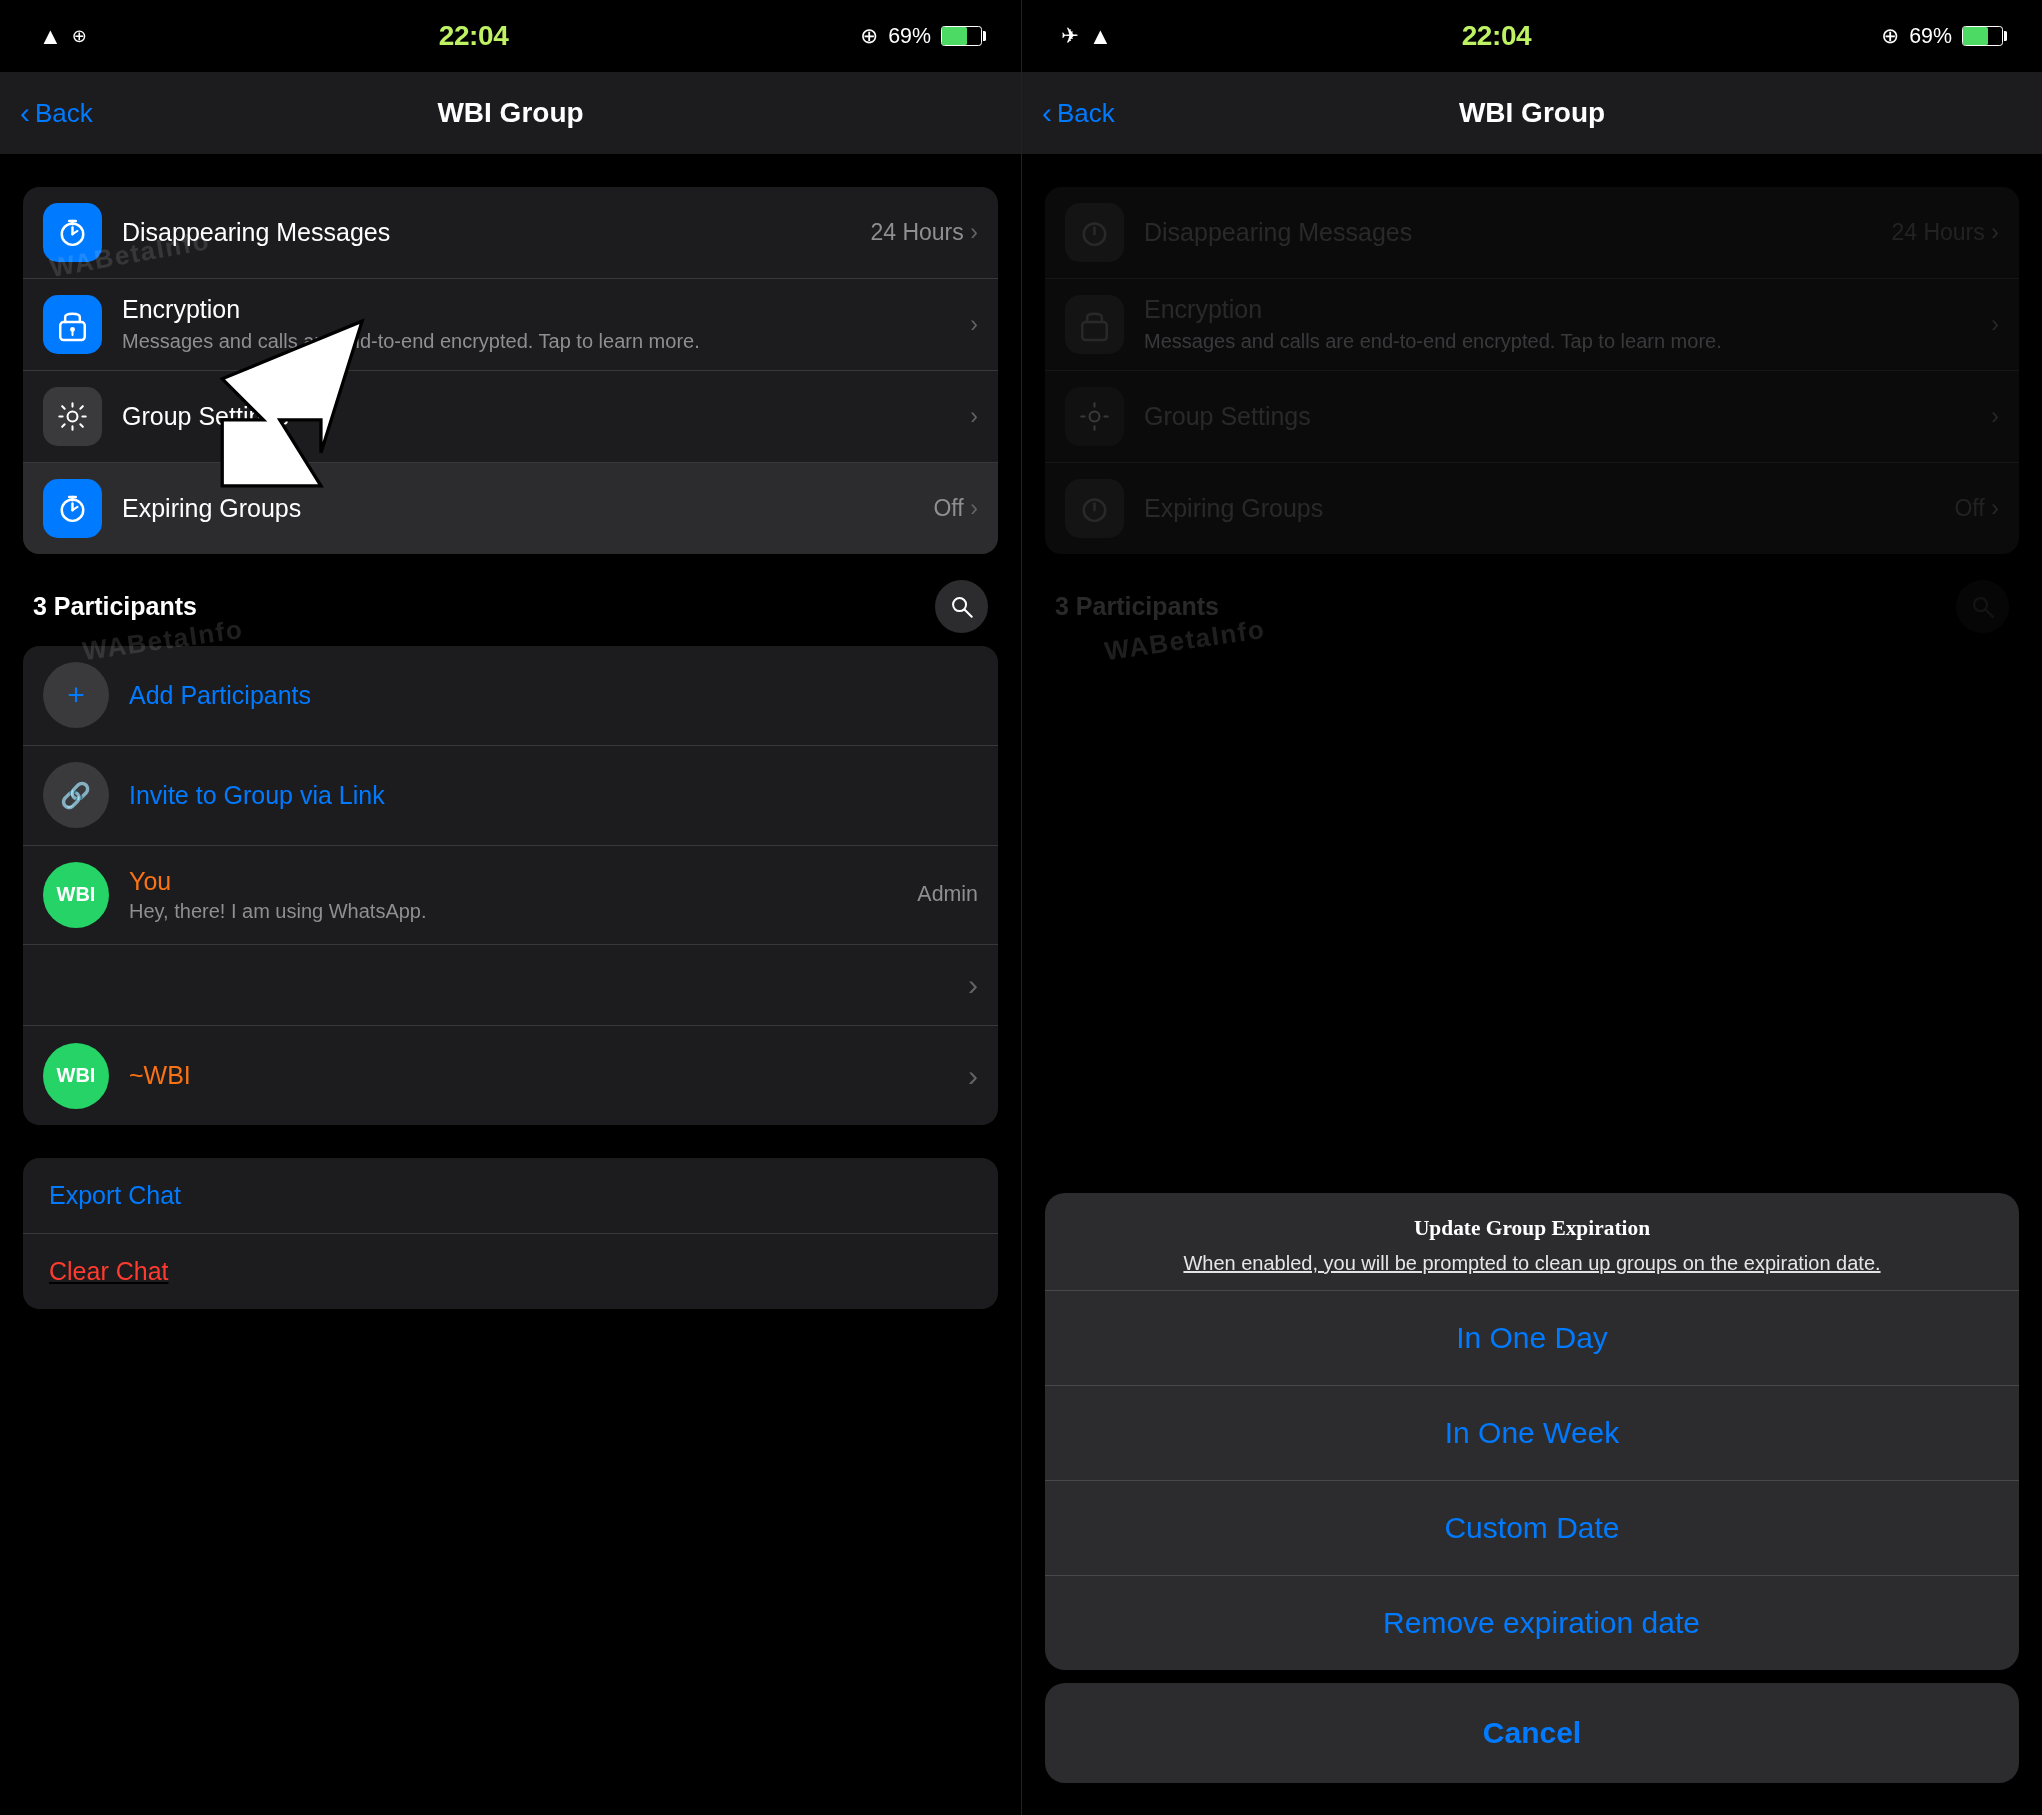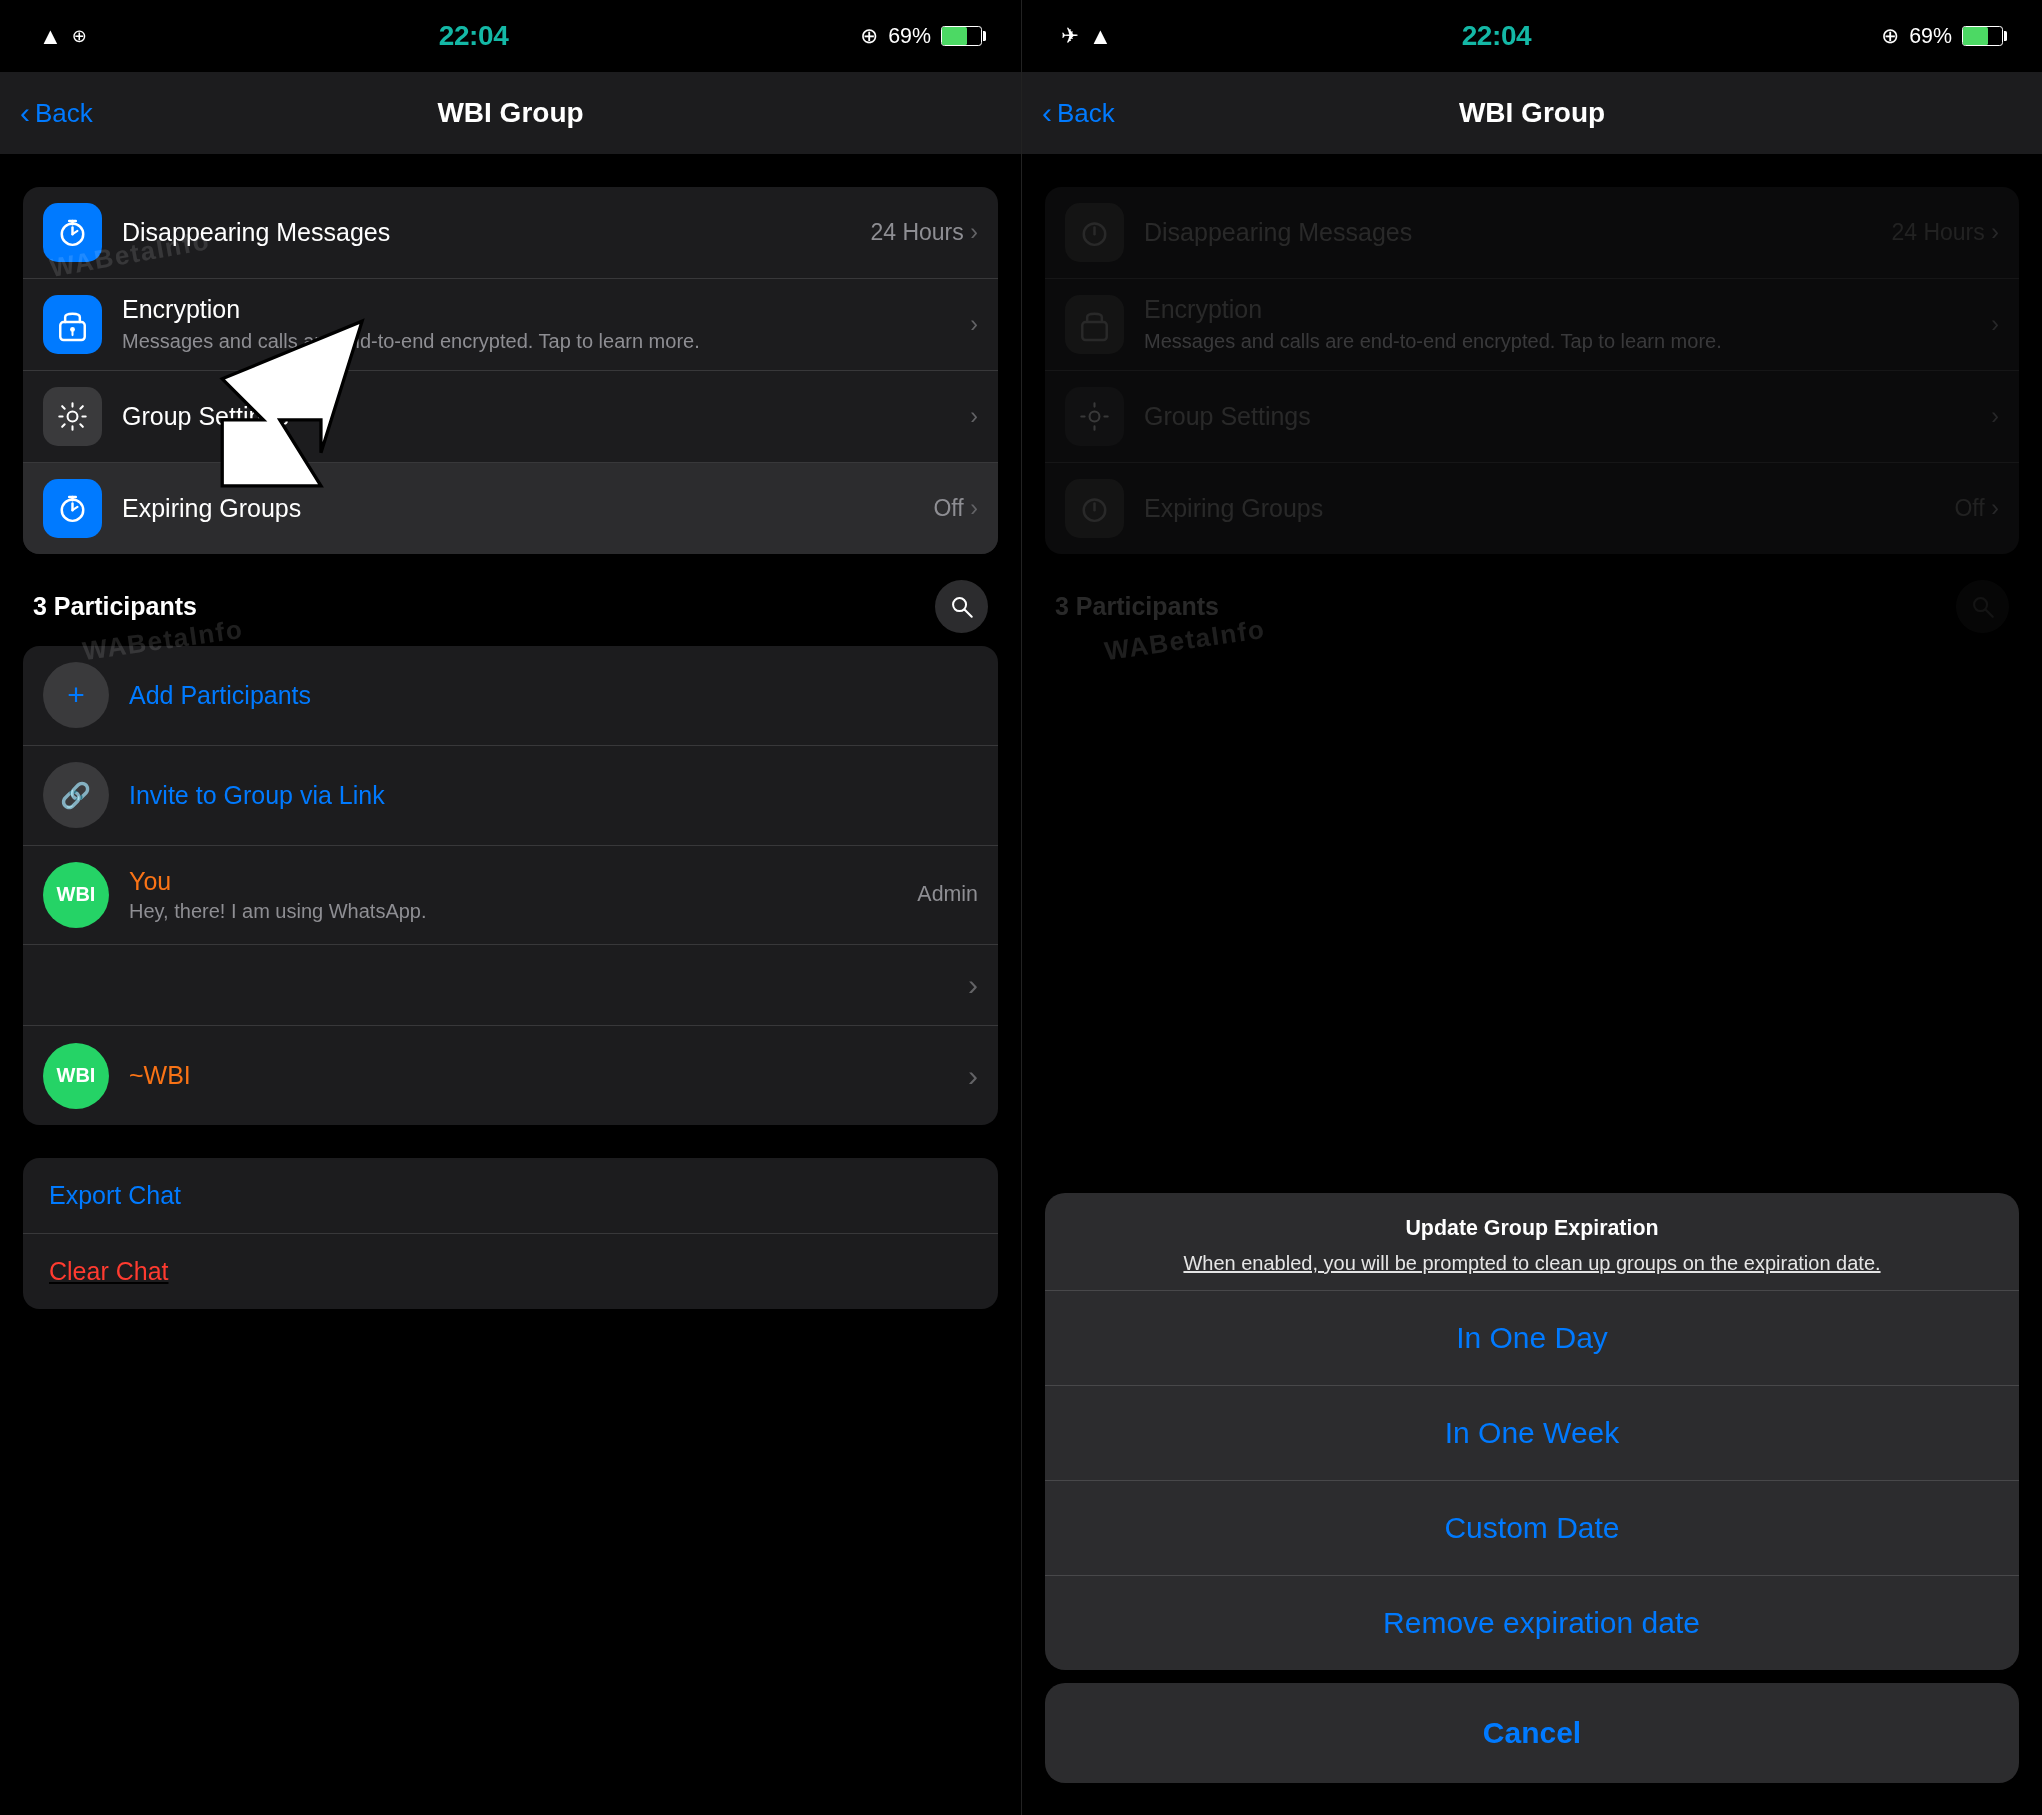--- a/index.html
+++ b/index.html
@@ -32,21 +32,21 @@
       background: #000;
     }
     .status-left {
       display: flex;
       align-items: center;
       gap: 10px;
     }
     .status-center {
       font-size: 28px;
       font-weight: 600;
-      color: #14b8a6;
+      color: #bef264;
       letter-spacing: -0.4px;
     }
     .status-right {
       display: flex;
       align-items: center;
       gap: 10px;
     }
     .status-icon {
       color: #fff;
       font-size: 23px;
@@ -297,20 +297,21 @@
 
     .action-sheet-title-row {
       padding: 23px 26px 13px;
       text-align: center;
       border-bottom: 0.8px solid #48484a;
     }
     .action-sheet-title {
       font-size: 21.4px;
       font-weight: 600;
       color: #fff;
+      font-family: Liberation Serif, serif;
     }
     .action-sheet-subtitle {
       font-size: 20px;
       color: #e5e5e5;
       margin-top: 8.2px;
       line-height: 1.4;
       text-decoration: underline;
     }
 
     .action-sheet-option {

